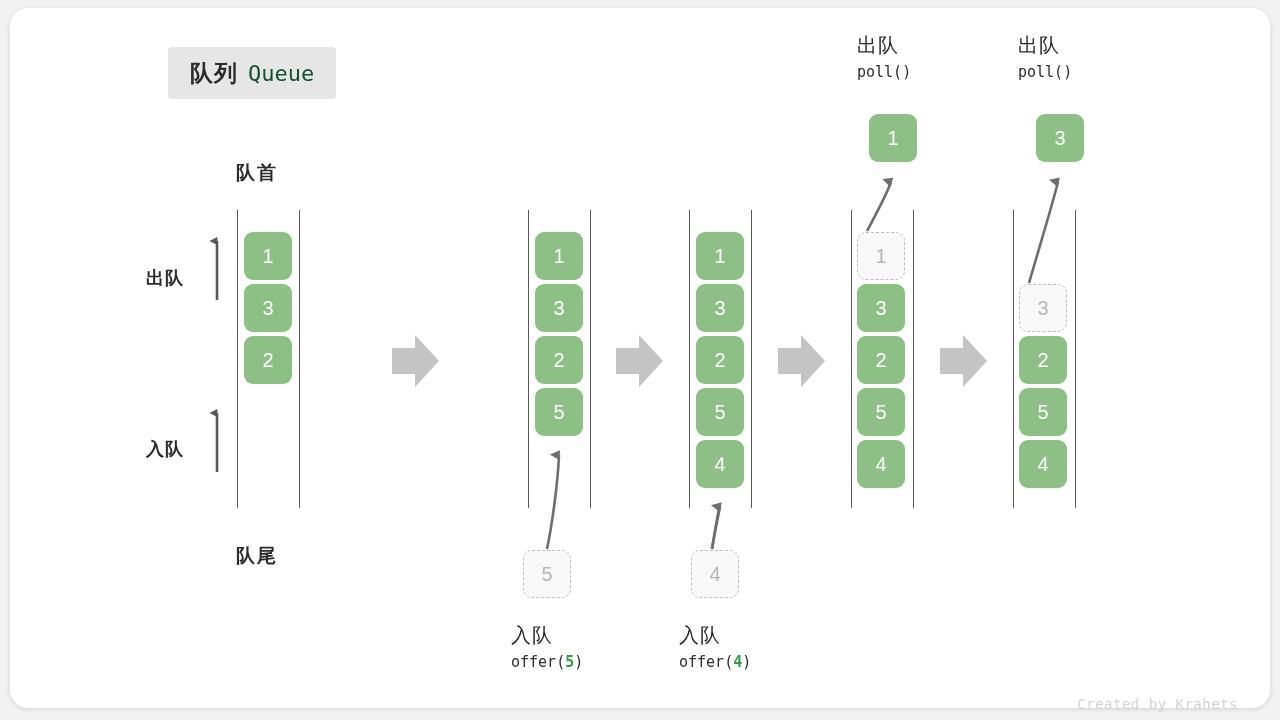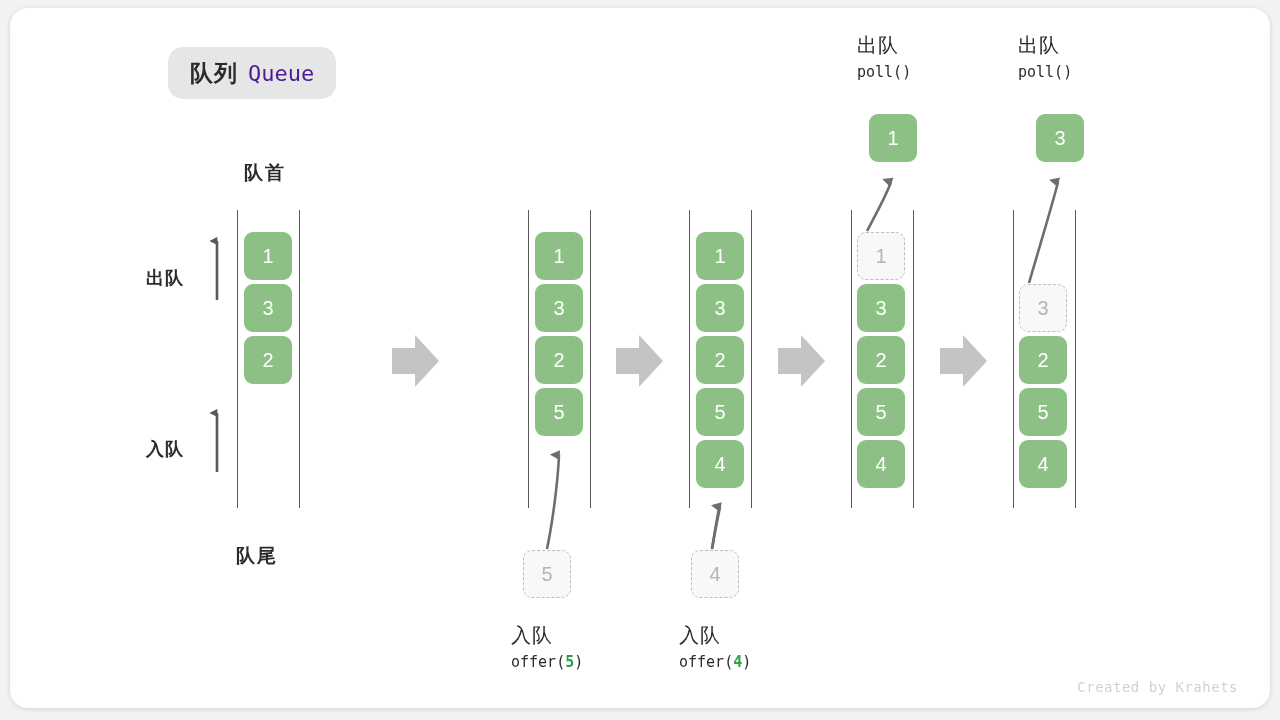--- a/index.html
+++ b/index.html
@@ -27,34 +27,34 @@
   }
 
   
   .title-badge {
     position: absolute;
     left: 168px;
     top: 47px;
     height: 52px;
     padding: 0 22px;
     background: #e6e6e6;
-    border-radius: 15px;
+    border-radius: 4px;
     display: flex;
     align-items: center;
     gap: 10px;
   }
   .title-cn {
     font-size: 23px;
     font-weight: bold;
     color: #2b2b2b;
     letter-spacing: 1px;
   }
   .title-en {
     font-size: 22px;
-    color: #4c1d95;
+    color: #14532d;
     font-family: "DejaVu Sans Mono", "Liberation Mono", monospace;
   }
 
   
   .column { position: absolute; }
   .rail {
     position: absolute;
     width: 0;
     border-left: 1.6px solid #585858;
     top: 0;
@@ -127,39 +127,39 @@
     position: absolute;
     left: 0; top: 0;
     width: 1280px; height: 720px;
     pointer-events: none;
   }
 
   
   .watermark {
     position: absolute;
     right: 42px;
-    bottom: 25px;
+    bottom: 8px;
     font-size: 14px;
     color: #d2d2d2;
     font-family: "DejaVu Sans Mono", "Liberation Mono", monospace;
     letter-spacing: 0.5px;
   }
 </style>
 </head>
 <body>
 
 <div id="canvas">
   <div class="card"></div>
 
   <div class="title-badge">
     <span class="title-cn">队列</span>
     <span class="title-en">Queue</span>
   </div>
 
-  <div class="hdr-label" style="left:244px; top:160px;">队首</div>
+  <div class="hdr-label" style="left:236px; top:160px;">队首</div>
   <div class="hdr-label" style="left:236px; top:543px;">队尾</div>
 
   <div class="side-op" style="left:146px; top:266px;">出队</div>
   <div class="side-op" style="left:146px; top:437px;">入队</div>
 
   <div class="column">
     <div class="rail" style="left:237px; top:210px; height:298px;"></div>
     <div class="rail" style="left:299px; top:210px; height:298px;"></div>
     <div class="cell solid" style="left:244px; top:232px;">1</div>
     <div class="cell solid" style="left:244px; top:284px;">3</div>

